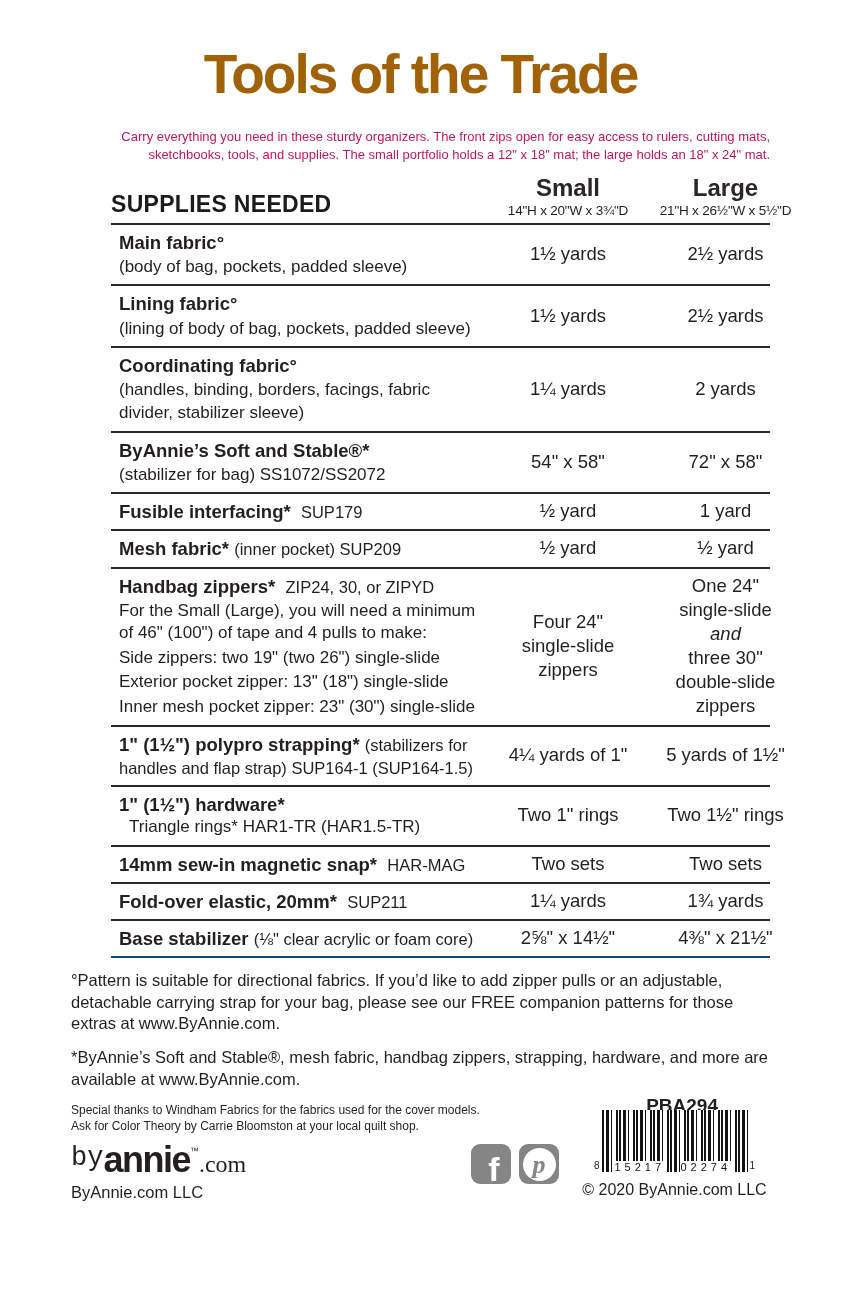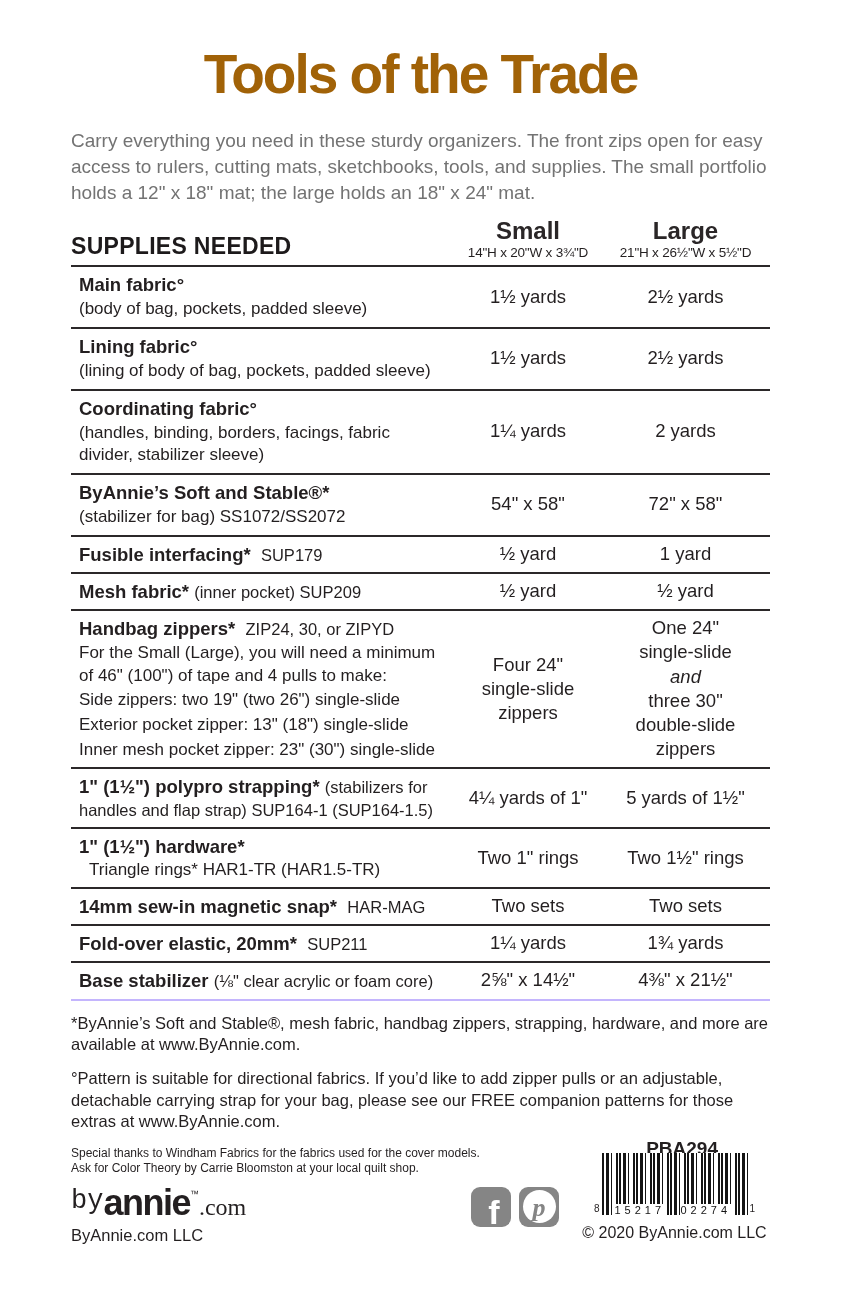--- a/index.html
+++ b/index.html
@@ -8,32 +8,32 @@
     font-family:"Liberation Sans", sans-serif;overflow:hidden;
     -webkit-font-smoothing:antialiased;
   }
   .page{width:699px;margin:0 auto;padding:0 71px 0 71px;box-sizing:content-box;}
 
   
   .title{
     text-align:center;font-size:55px;font-weight:800;letter-spacing:-2px;
     color:#a16207;margin:46px 0 0 0;line-height:1.05;
   }
-  .intro{font-size:19px;line-height:1.37;margin:24px 0 0 0;color:#737373;}
-
-  
-  .supplies{margin-top:12px;}
+  .intro{font-size:13px;line-height:1.37;margin:24px 0 0 0;color:#be185d;text-align:right;}
+
+  
+  .supplies{margin-top:12px;margin-left:40px;}
   .grid3{display:grid;grid-template-columns:384px 146px 169px;}
   .thead{align-items:end;padding-bottom:5px;}
   .heading{font-size:23px;font-weight:800;letter-spacing:.3px;color:#1d1a1b;}
   .colhead{text-align:center;}
   .col-label{font-size:24px;font-weight:600;line-height:1.1;color:#2a2627;}
   .col-size{font-size:13.5px;margin-top:1px;letter-spacing:-.2px;}
 
-  .tbody{border-bottom:2px solid #c4b5fd;}
+  .tbody{border-bottom:2px solid #0c4a6e;}
   .row{border-top:2px solid #2b2829;padding:5px 0 6px 0;}
   .desc-cell{padding:1px 6px 0 8px;}
   .row-title{font-size:18.5px;font-weight:700;line-height:1.25;}
   .row-note{font-size:16.5px;font-weight:400;}
   .row-desc{font-size:17px;font-weight:400;line-height:1.33;margin:2px 0 0 0;}
   .row-desc.indent{margin-left:10px;margin-top:0;}
   .val-cell{
     display:flex;align-items:center;justify-content:center;text-align:center;
     font-size:18.5px;line-height:1.3;white-space:pre-line;
   }
@@ -224,22 +224,22 @@
         </div>
         <div class="val-cell">2⅝" x 14½"</div>
         <div class="val-cell">4⅜" x 21½"</div>
       </div>
 
 
     </div>
   </div>
 
   <div class="notes">
+    <p>°Pattern is suitable for directional fabrics. If you’d like to add zipper pulls or an adjustable, detachable carrying strap for your bag, please see our FREE companion patterns for those extras at www.ByAnnie.com.</p>
     <p>*ByAnnie’s Soft and Stable®, mesh fabric, handbag zippers, strapping, hardware, and more are available at www.ByAnnie.com.</p>
-    <p>°Pattern is suitable for directional fabrics. If you’d like to add zipper pulls or an adjustable, detachable carrying strap for your bag, please see our FREE companion patterns for those extras at www.ByAnnie.com.</p>
   </div>
 
   <div class="thanks-wrap">
     <p class="thanks"><span>Special thanks to Windham Fabrics for the fabrics used for the cover models.</span><br><span>Ask for Color Theory by Carrie Bloomston at your local quilt shop.</span></p>
     <div class="pba">PBA294</div>
   </div>
 
   <div class="footer">
 
     <div>

